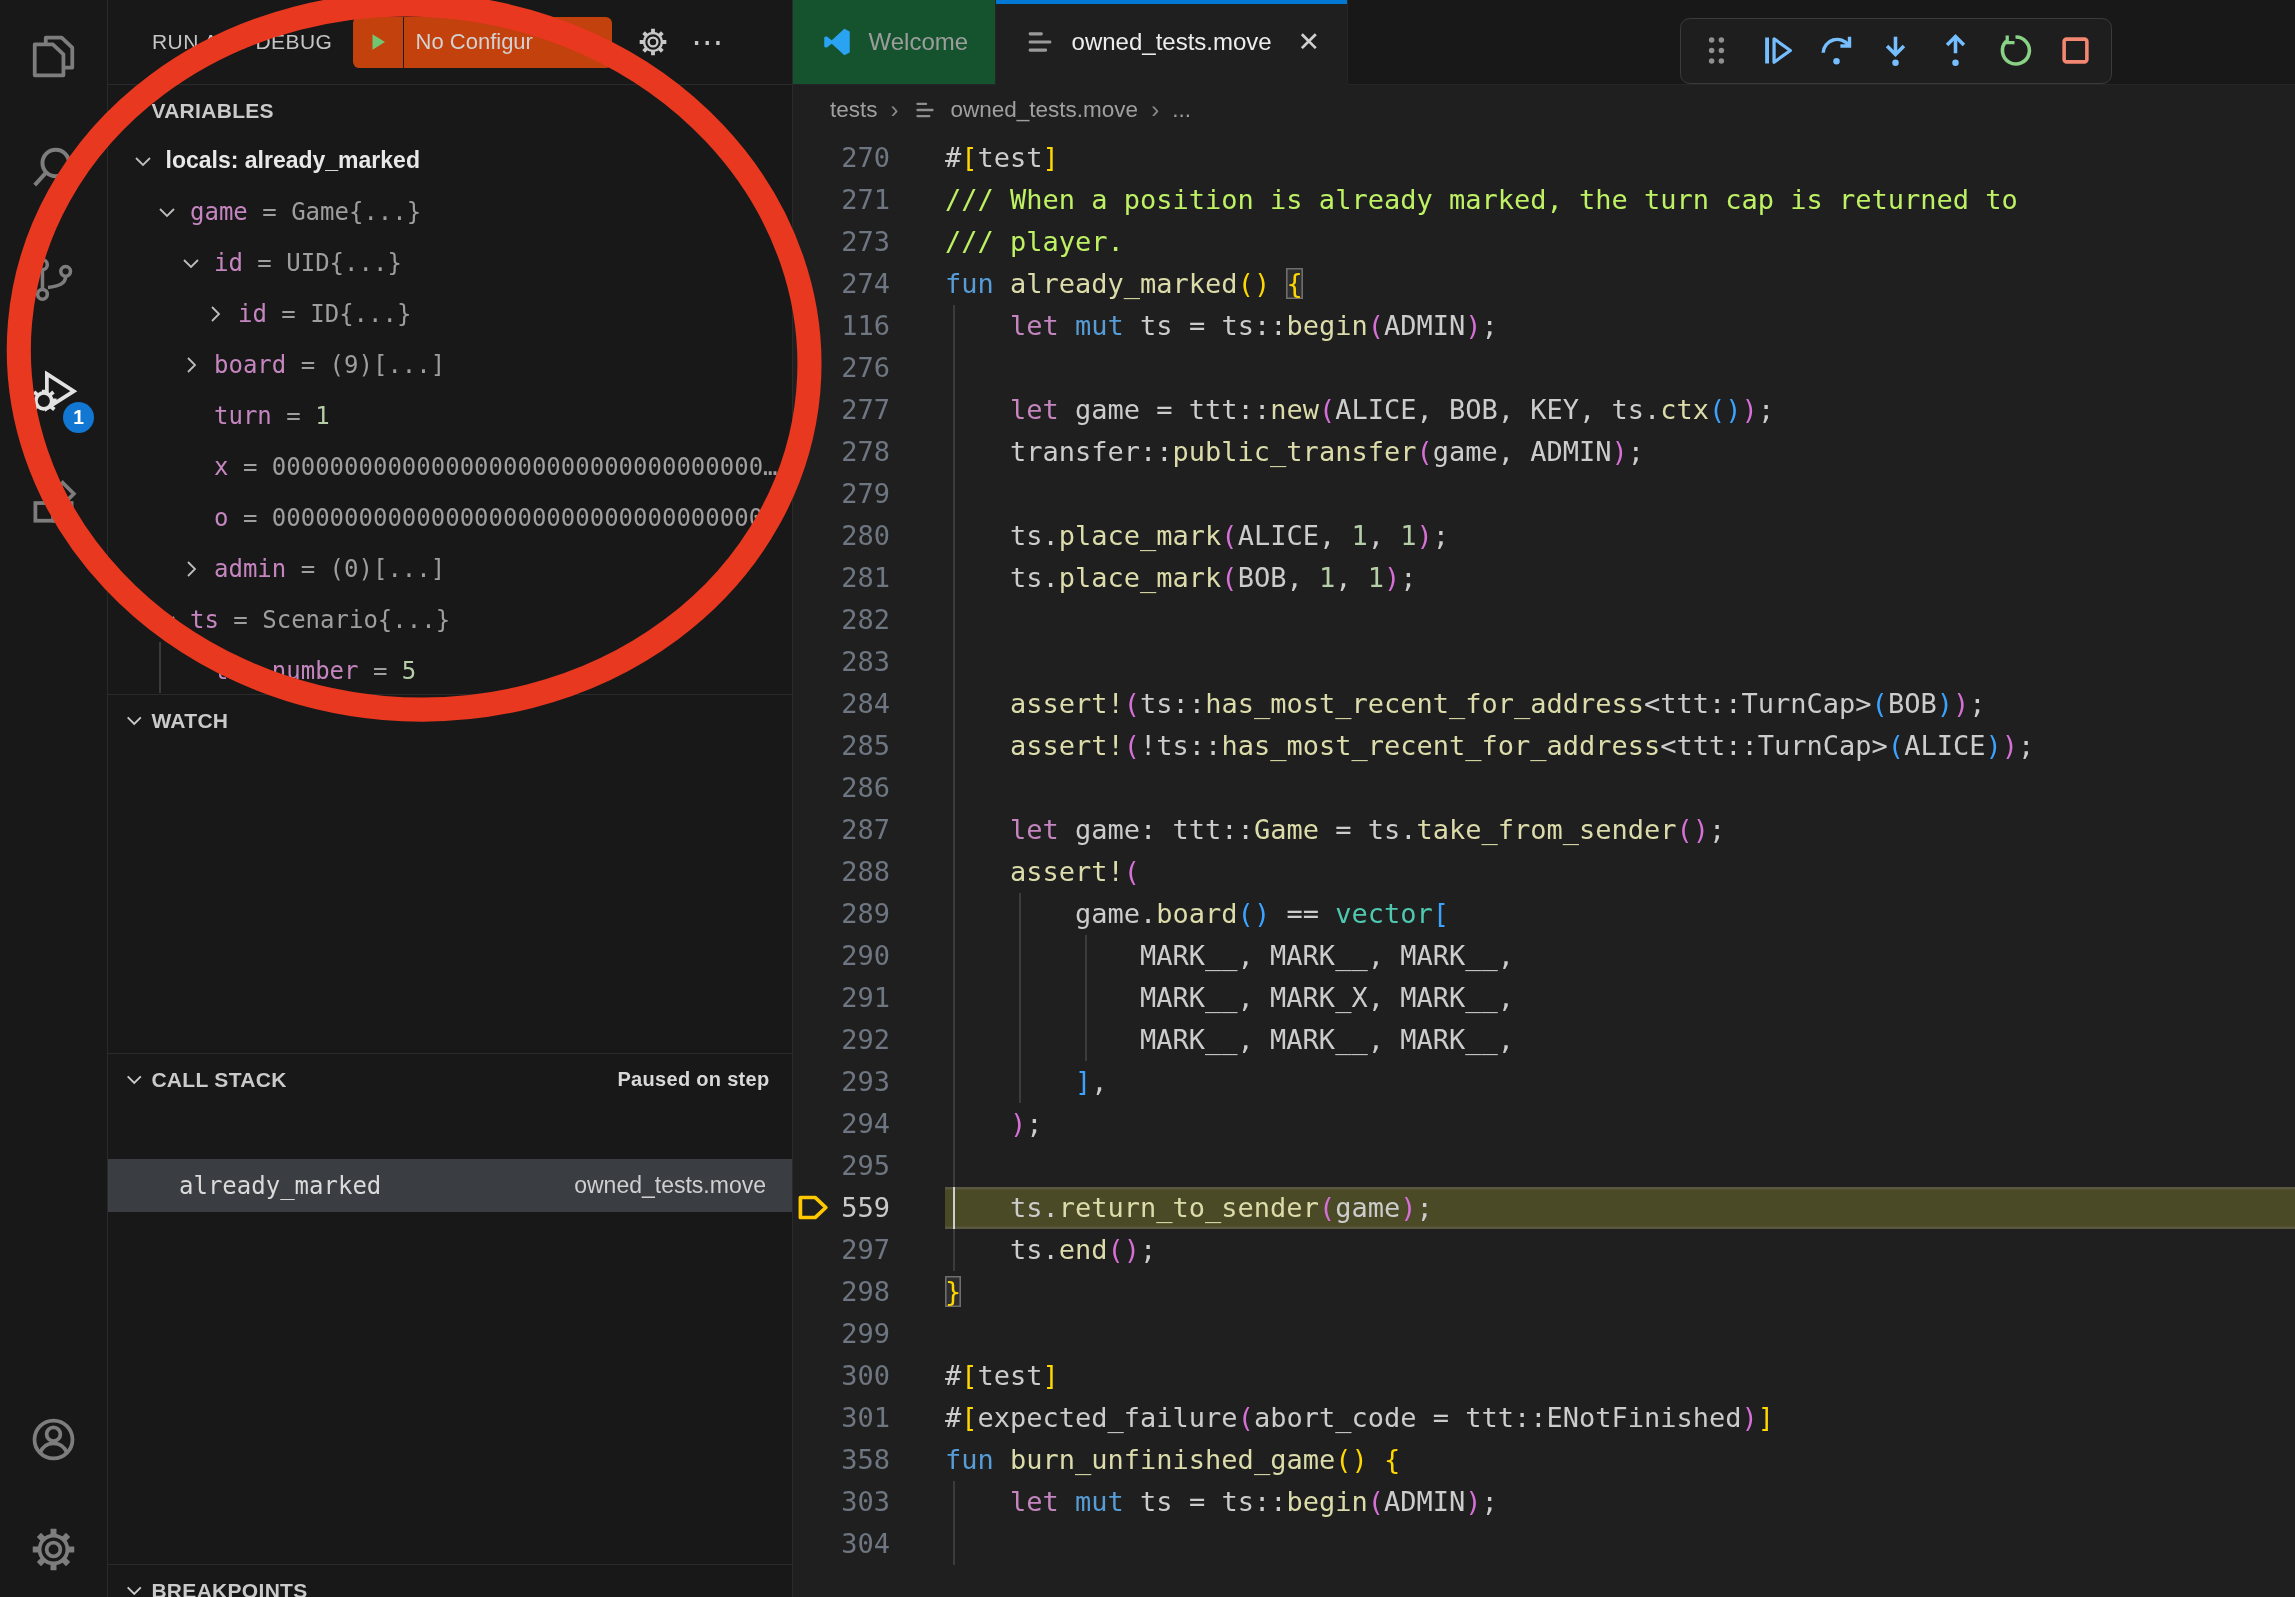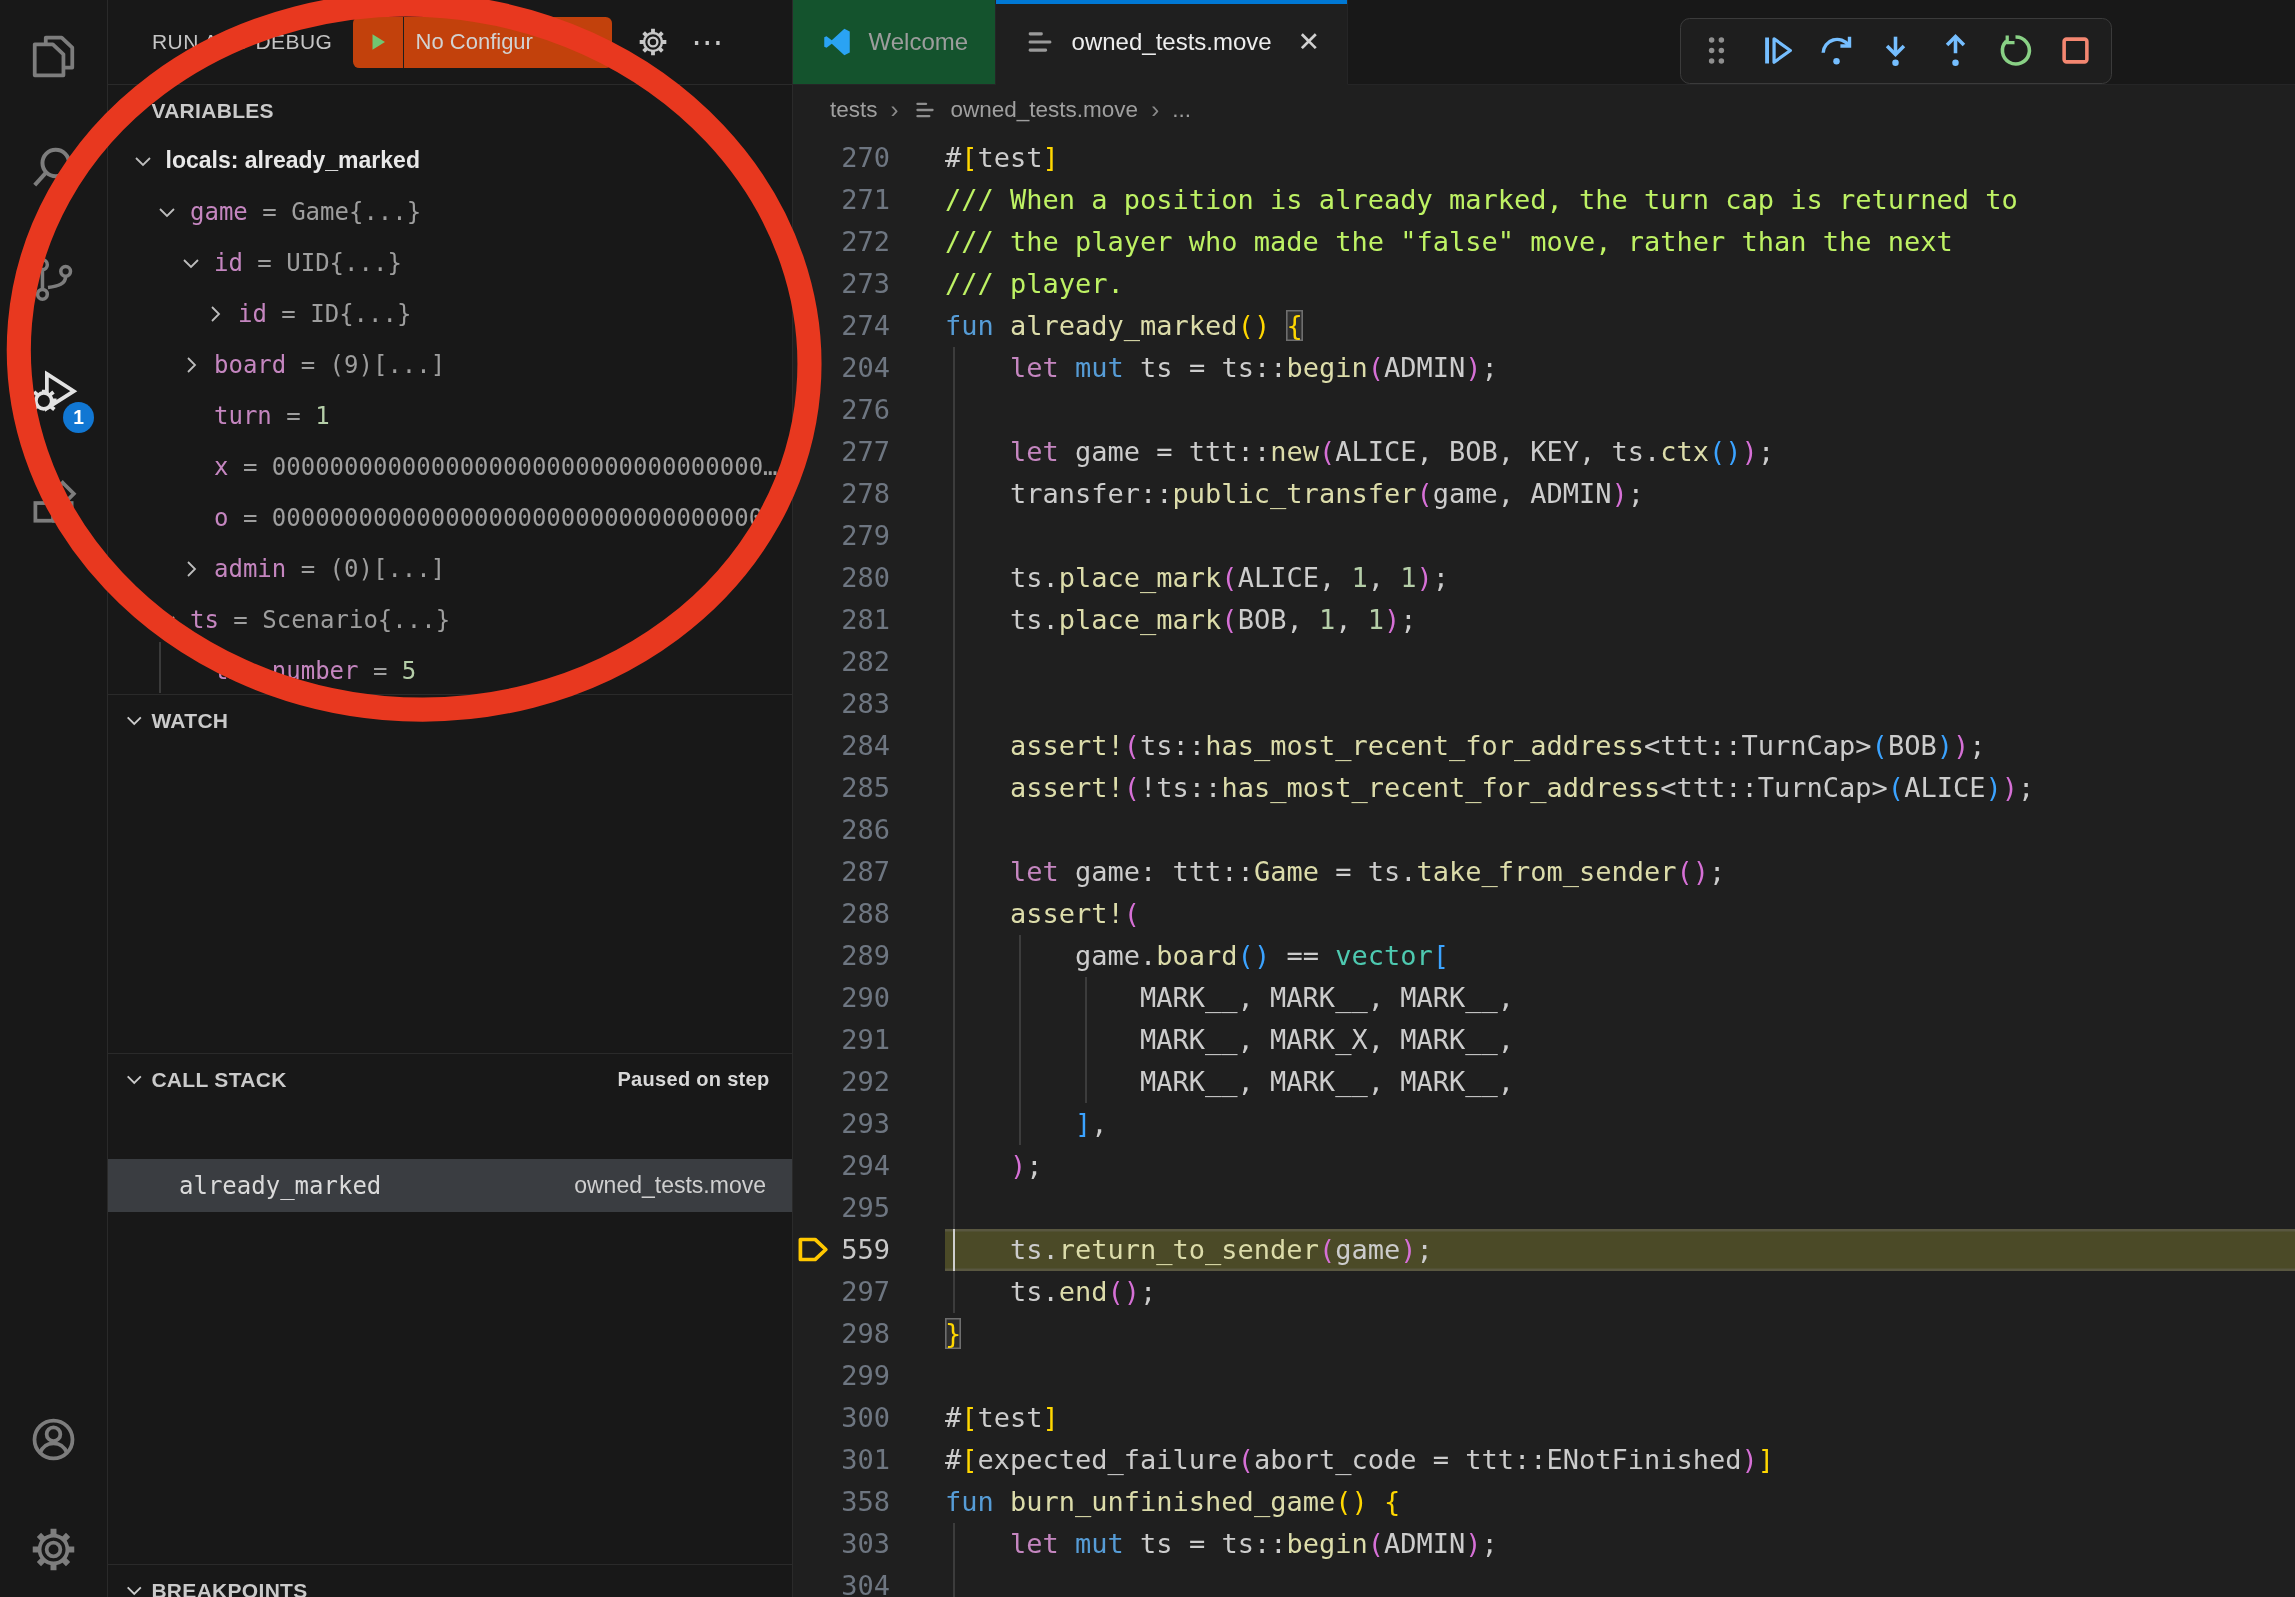--- a/index.html
+++ b/index.html
@@ -338,24 +338,23 @@
           </g>
         </svg>
       <span>owned_tests.move</span>
       <span class="sep">›</span>
       <span>...</span>
     </div>
 
     <div class="codearea" id="code-lines">
         <div class="cl"><span class="num">270</span><span class="codetxt"><span class="pl">#</span><span class="b1">[</span><span class="pl">test</span><span class="b1">]</span></span></div>
         <div class="cl"><span class="num">271</span><span class="codetxt"><span class="cm">/// When a position is already marked, the turn cap is returned to</span></span></div>
-        <div class="cl"><span class="num">272</span><span class="codetxt"><span class="cm">/// the player who made the "false" move, rather than the next</span></span></div>
         <div class="cl"><span class="num">273</span><span class="codetxt"><span class="cm">/// player.</span></span></div>
         <div class="cl"><span class="num">274</span><span class="codetxt"><span class="kw">fun</span><span class="pl"> </span><span class="fn">already_marked</span><span class="b1">(</span><span class="b1">)</span><span class="pl"> </span><span class="b1 bm">{</span></span></div>
-        <div class="cl"><i class="gd" style="left: 160px;"></i><span class="num">204</span><span class="codetxt"><span class="pl">    </span><span class="ct">let</span><span class="pl"> </span><span class="kw">mut</span><span class="pl"> ts = ts::</span><span class="fn">begin</span><span class="b2">(</span><span class="pl">ADMIN</span><span class="b2">)</span><span class="pl">;</span></span></div>
+        <div class="cl"><i class="gd" style="left: 160px;"></i><span class="num">116</span><span class="codetxt"><span class="pl">    </span><span class="ct">let</span><span class="pl"> </span><span class="kw">mut</span><span class="pl"> ts = ts::</span><span class="fn">begin</span><span class="b2">(</span><span class="pl">ADMIN</span><span class="b2">)</span><span class="pl">;</span></span></div>
         <div class="cl"><i class="gd" style="left: 160px;"></i><span class="num">276</span><span class="codetxt"></span></div>
         <div class="cl"><i class="gd" style="left: 160px;"></i><span class="num">277</span><span class="codetxt"><span class="pl">    </span><span class="ct">let</span><span class="pl"> game = ttt::</span><span class="fn">new</span><span class="b2">(</span><span class="pl">ALICE, BOB, KEY, ts.</span><span class="fn">ctx</span><span class="b3">(</span><span class="b3">)</span><span class="b2">)</span><span class="pl">;</span></span></div>
         <div class="cl"><i class="gd" style="left: 160px;"></i><span class="num">278</span><span class="codetxt"><span class="pl">    transfer::</span><span class="fn">public_transfer</span><span class="b2">(</span><span class="pl">game, ADMIN</span><span class="b2">)</span><span class="pl">;</span></span></div>
         <div class="cl"><i class="gd" style="left: 160px;"></i><span class="num">279</span><span class="codetxt"></span></div>
         <div class="cl"><i class="gd" style="left: 160px;"></i><span class="num">280</span><span class="codetxt"><span class="pl">    ts.</span><span class="fn">place_mark</span><span class="b2">(</span><span class="pl">ALICE, </span><span class="nu">1</span><span class="pl">, </span><span class="nu">1</span><span class="b2">)</span><span class="pl">;</span></span></div>
         <div class="cl"><i class="gd" style="left: 160px;"></i><span class="num">281</span><span class="codetxt"><span class="pl">    ts.</span><span class="fn">place_mark</span><span class="b2">(</span><span class="pl">BOB, </span><span class="nu">1</span><span class="pl">, </span><span class="nu">1</span><span class="b2">)</span><span class="pl">;</span></span></div>
         <div class="cl"><i class="gd" style="left: 160px;"></i><span class="num">282</span><span class="codetxt"></span></div>
         <div class="cl"><i class="gd" style="left: 160px;"></i><span class="num">283</span></div>
         <div class="cl"><i class="gd" style="left: 160px;"></i><span class="num">284</span><span class="codetxt"><span class="pl">    </span><span class="fn">assert!</span><span class="b2">(</span><span class="pl">ts::</span><span class="fn">has_most_recent_for_address</span><span class="pl">&lt;ttt::TurnCap&gt;</span><span class="b3">(</span><span class="pl">BOB</span><span class="b3">)</span><span class="b2">)</span><span class="pl">;</span></span></div>
         <div class="cl"><i class="gd" style="left: 160px;"></i><span class="num">285</span><span class="codetxt"><span class="pl">    </span><span class="fn">assert!</span><span class="b2">(</span><span class="pl">!ts::</span><span class="fn">has_most_recent_for_address</span><span class="pl">&lt;ttt::TurnCap&gt;</span><span class="b3">(</span><span class="pl">ALICE</span><span class="b3">)</span><span class="b2">)</span><span class="pl">;</span></span></div>

